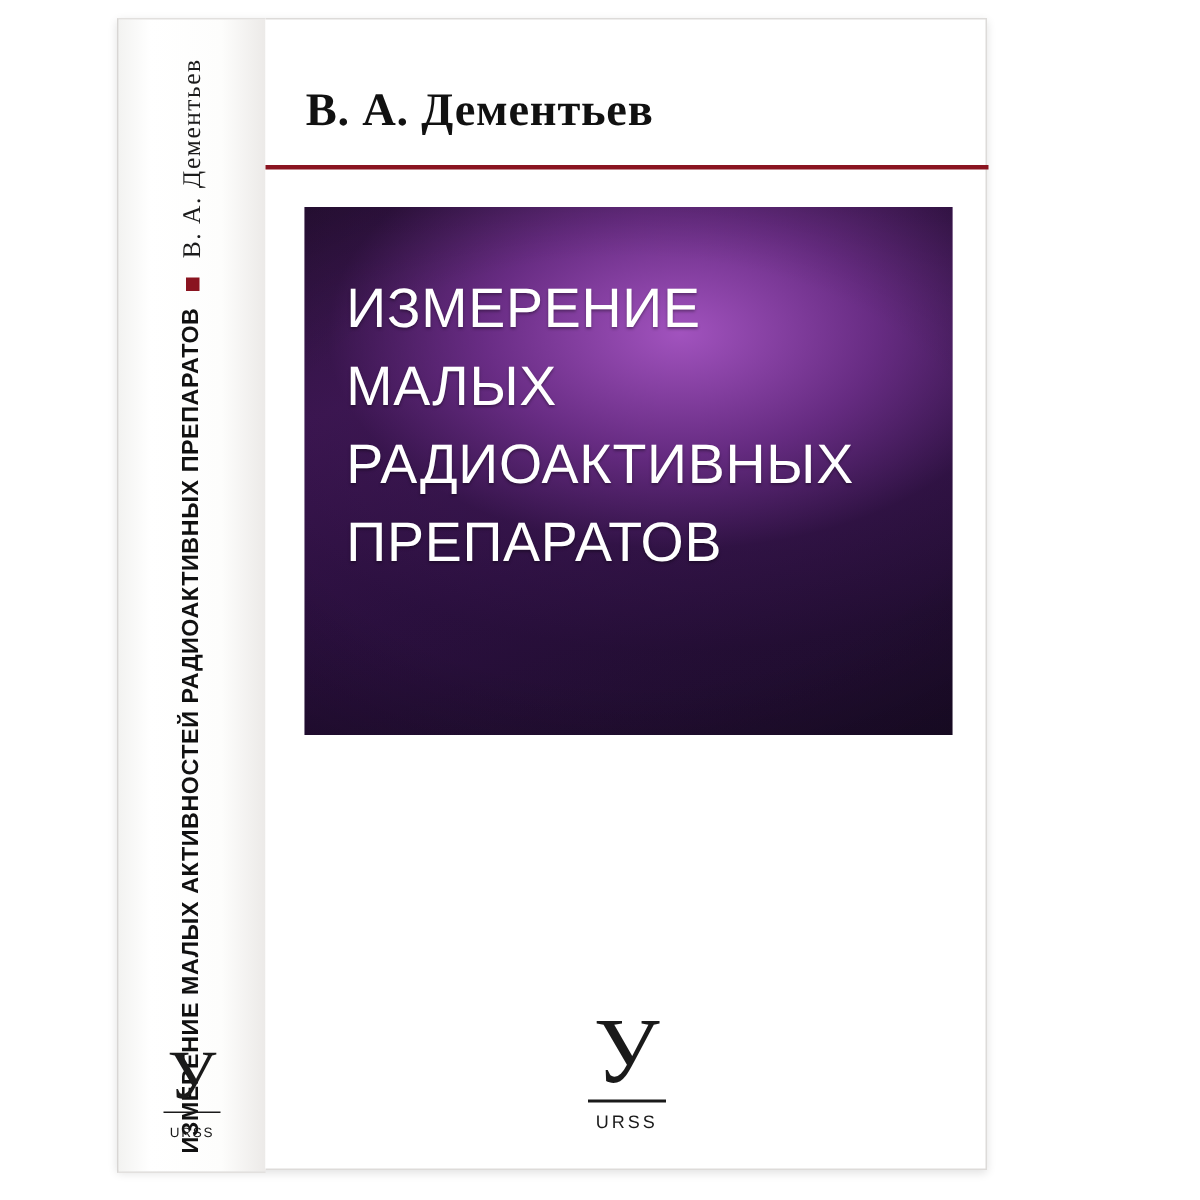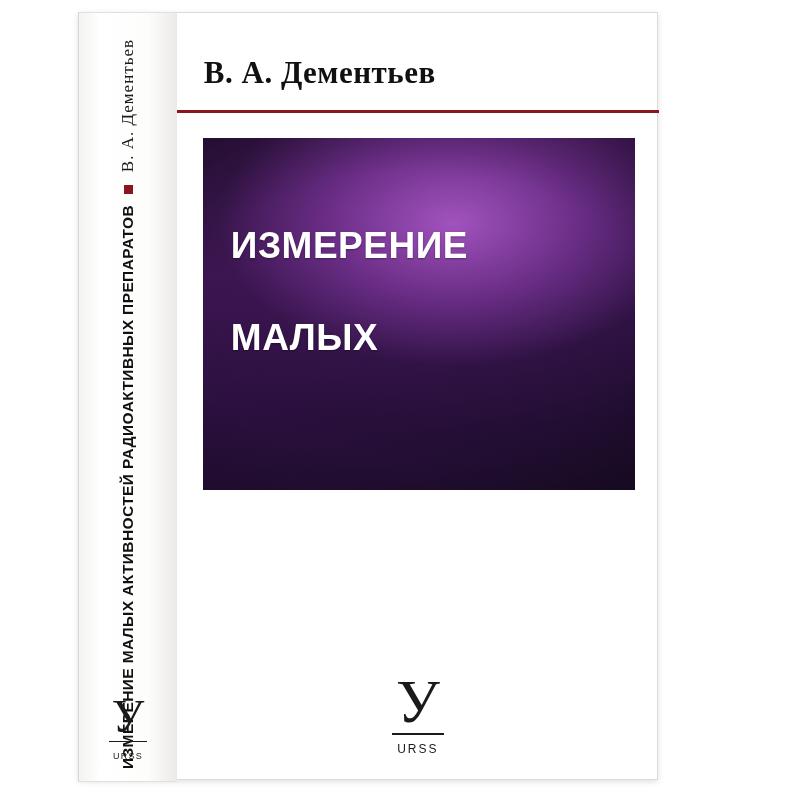--- a/index.html
+++ b/index.html
@@ -168,25 +168,24 @@
     left: 28px;
     top: 42px;
     right: 18px;
     z-index: 2;
   }
   .title-lines .tl {
     display: block;
     color: #ffffff;
     font-size: 37px;
     line-height: 52px;
-    font-weight: bold;
+    font-weight: normal;
     letter-spacing: 0.5px;
     white-space: nowrap;
     text-shadow: 0 1px 2px rgba(0,0,0,0.35);
-    margin-top: 40px;
   }
 
   .cover-logo {
     position: absolute;
     left: 0;
     bottom: 22px;
     width: 482px;
     text-align: center;
   }
   .cover-logo .glyph {
@@ -230,20 +229,22 @@
     </div>
 
     <div class="cover">
       <div class="cover-author">В. А. Дементьев</div>
       <div class="cover-rule"></div>
 
       <div class="title-panel">
         <div class="title-lines">
           <span class="tl">ИЗМЕРЕНИЕ</span>
           <span class="tl">МАЛЫХ</span>
+          <span class="tl">РАДИОАКТИВНЫХ</span>
+          <span class="tl">ПРЕПАРАТОВ</span>
         </div>
       </div>
 
       <div class="cover-logo">
         <span class="glyph">У</span>
         <div class="rule"></div>
         <span class="urss">URSS</span>
       </div>
     </div>
 

